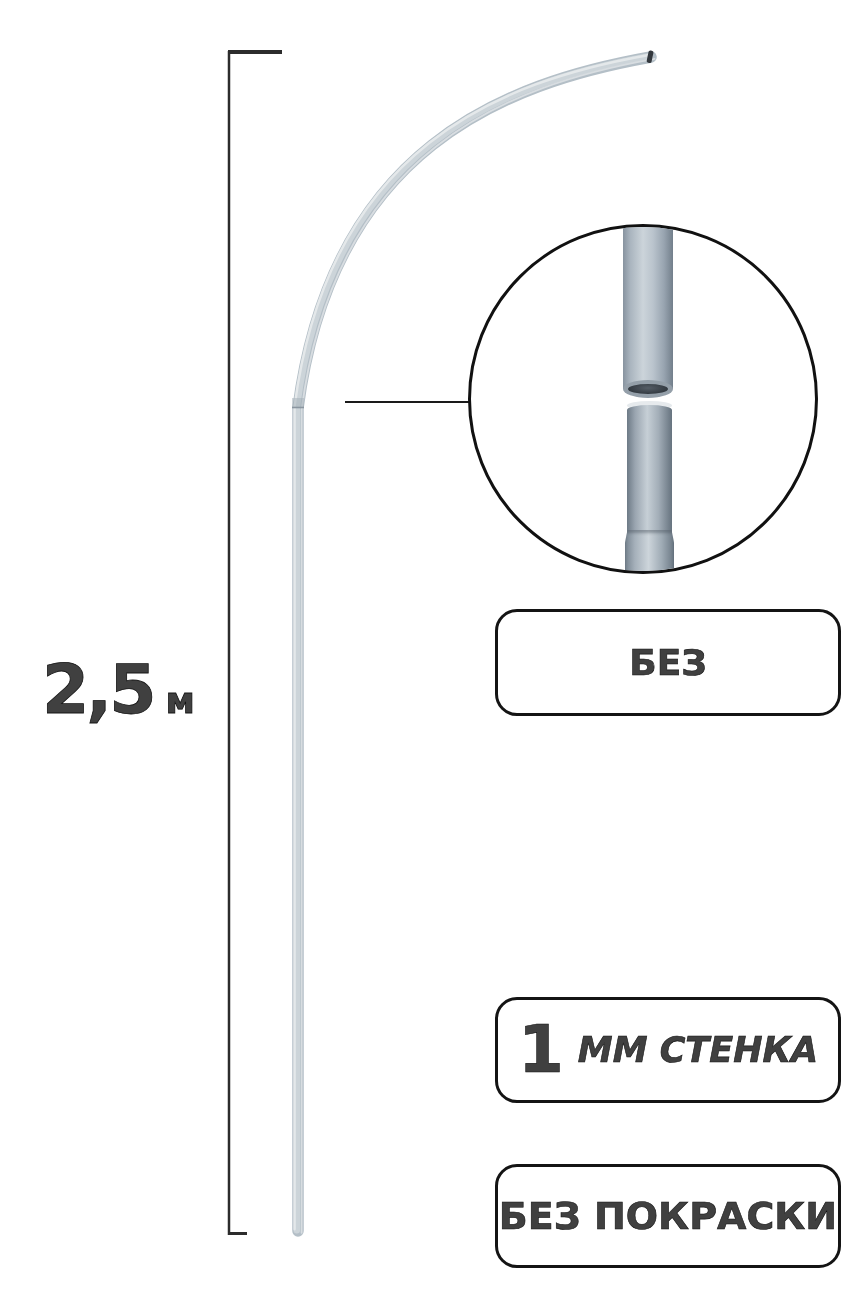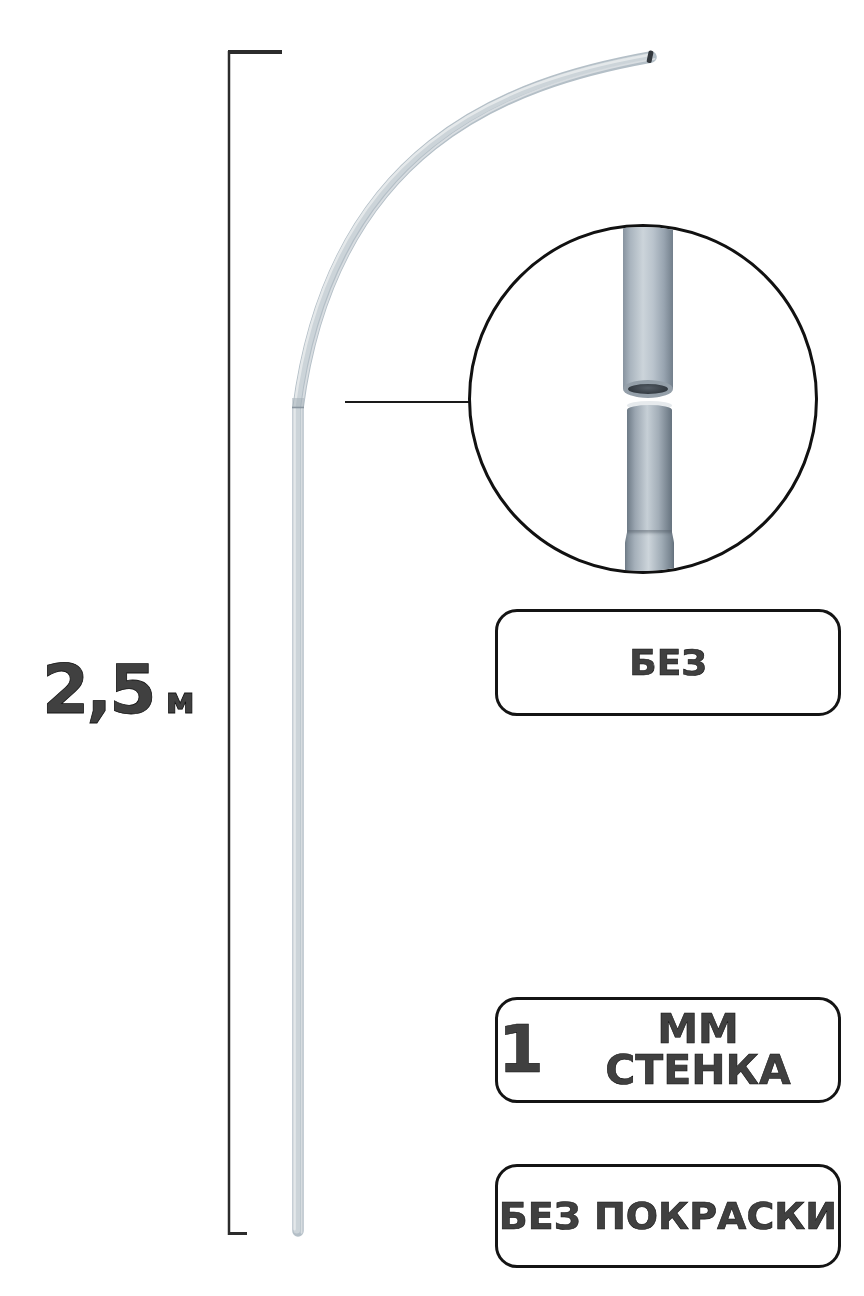--- a/index.html
+++ b/index.html
@@ -64,21 +64,21 @@
     position:absolute;left:472px;width:346px;
     border:3px solid #141414;border-radius:22px;
     background:#fff;box-sizing:border-box;
     display:flex;align-items:center;justify-content:center;
     font-weight:bold;text-align:center;margin-left:23px;
     -webkit-text-stroke:0.6px #131313;
   }
   .badge-connector{top:609px;height:107px;font-size:36px;line-height:1.22;}
   .badge-wall{top:997px;height:106px;}
   .badge-wall .num{font-size:66px;margin-right:14px;line-height:1;}
-  .badge-wall .txt{font-size:41px;line-height:1;}
+  .badge-wall .txt{font-size:35px;line-height:1;font-style:italic;}
   .badge-paint{top:1164px;height:104px;font-size:38px;}
 </style>
 </head>
 <body>
 
 <div class="canvas">
 
   <svg width="864" height="1296" viewBox="0 0 864 1296">
     <defs>
       <path id="poleP" d="M 651 57 C 505 83 332 148 298 408 L 298 1231" fill="none"></path>

